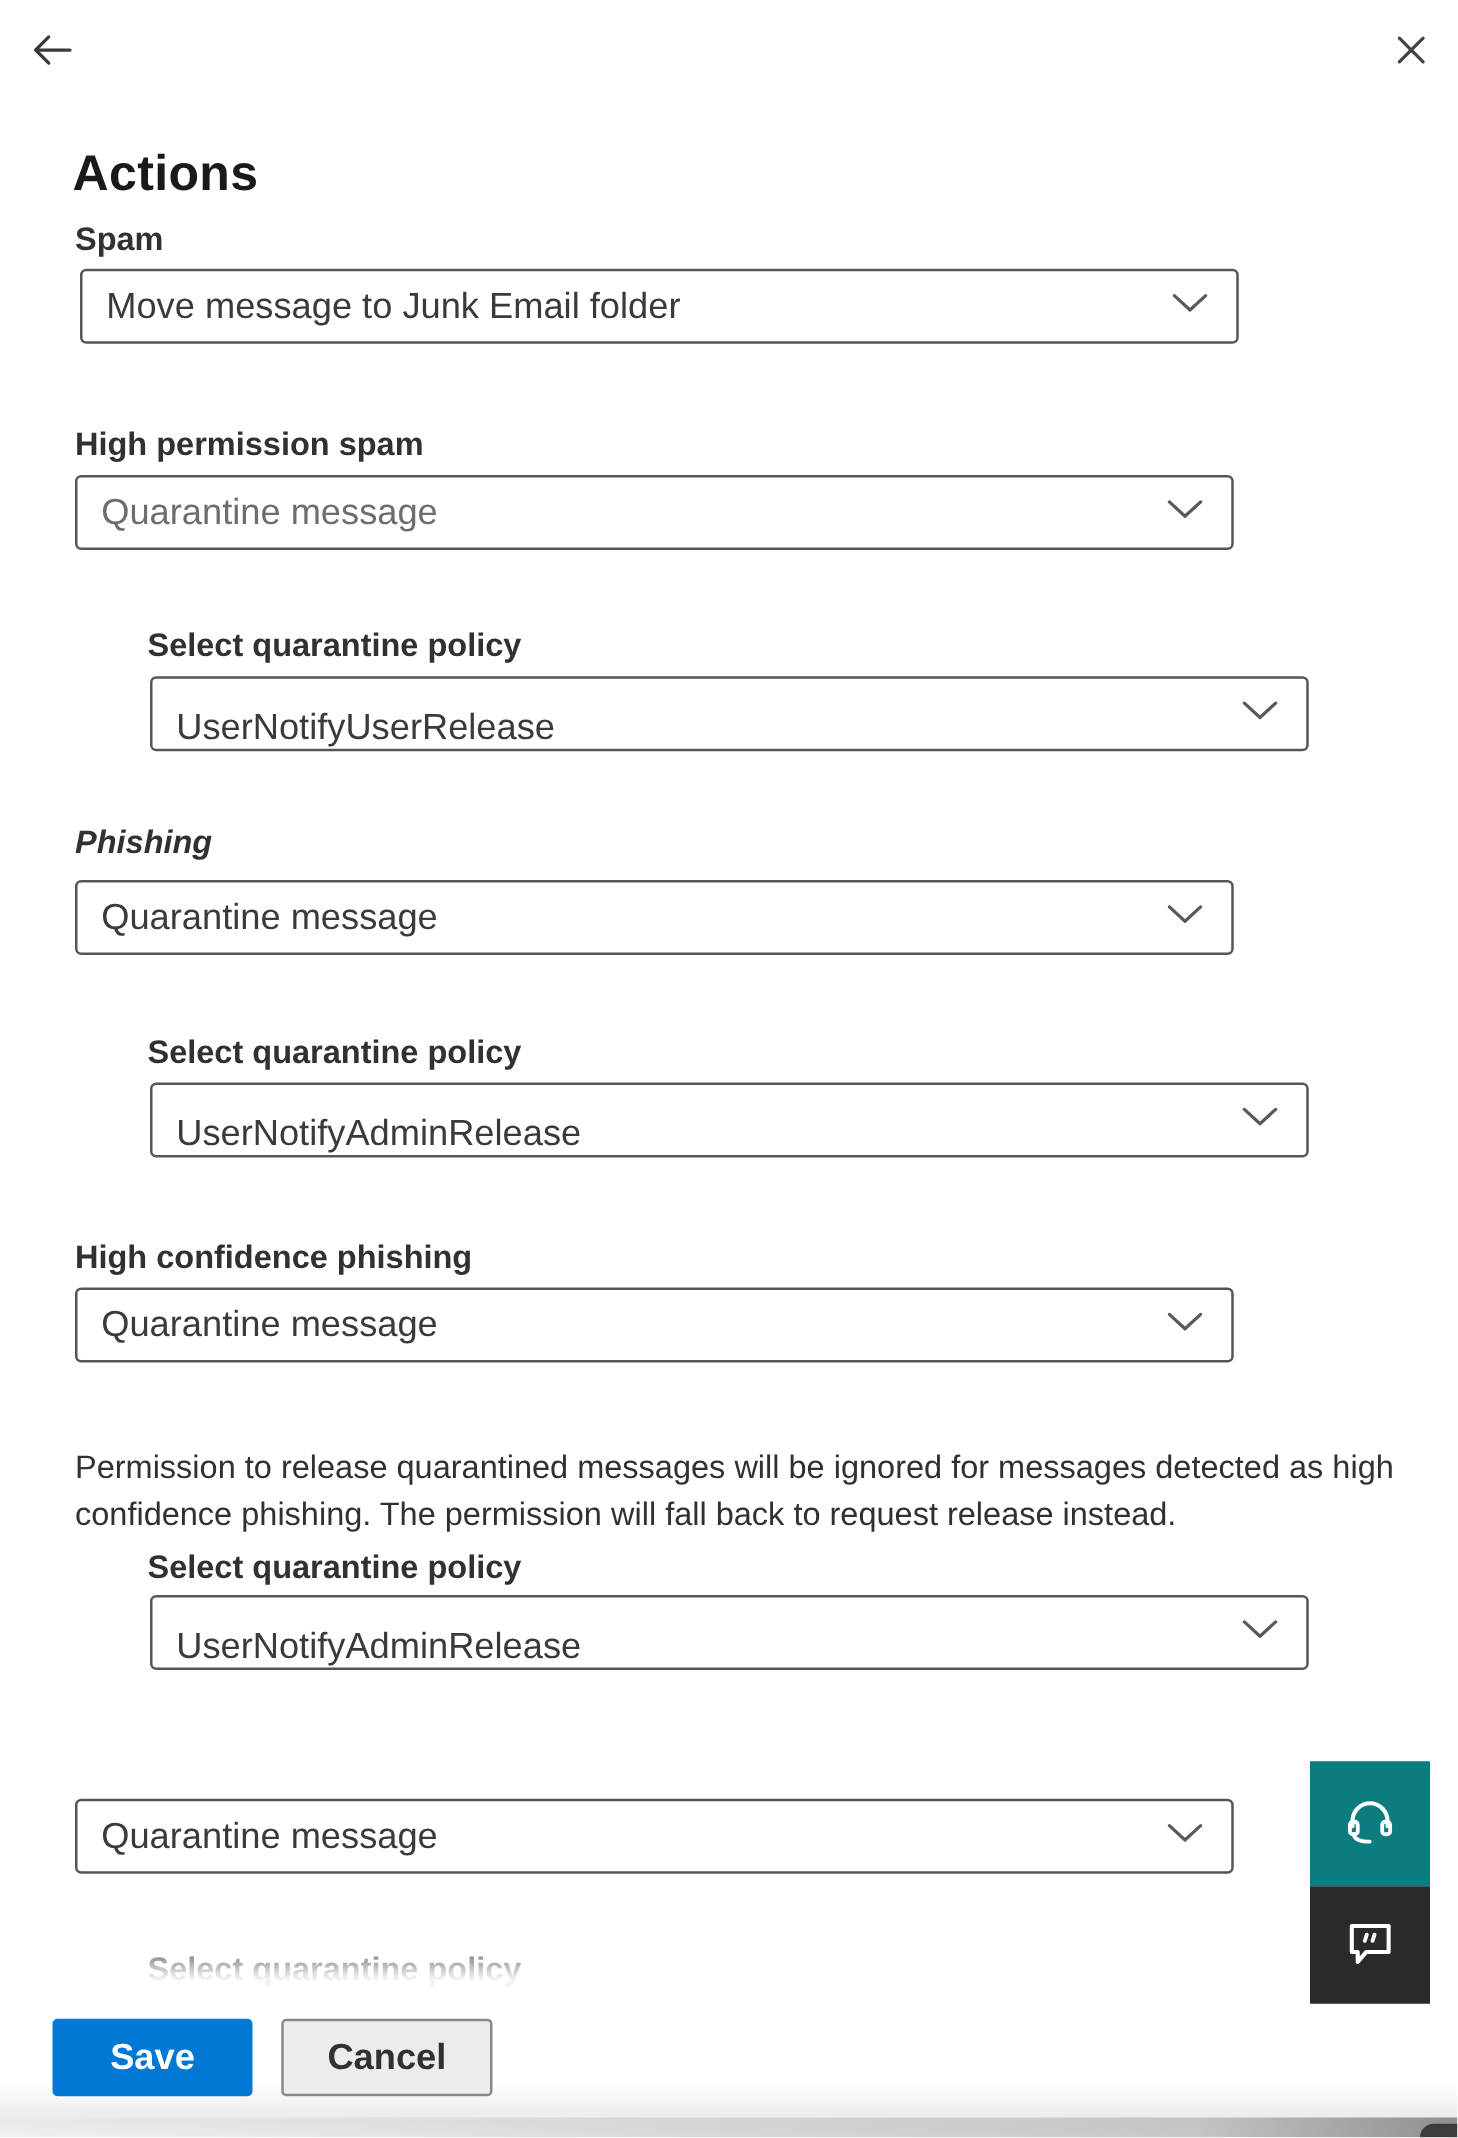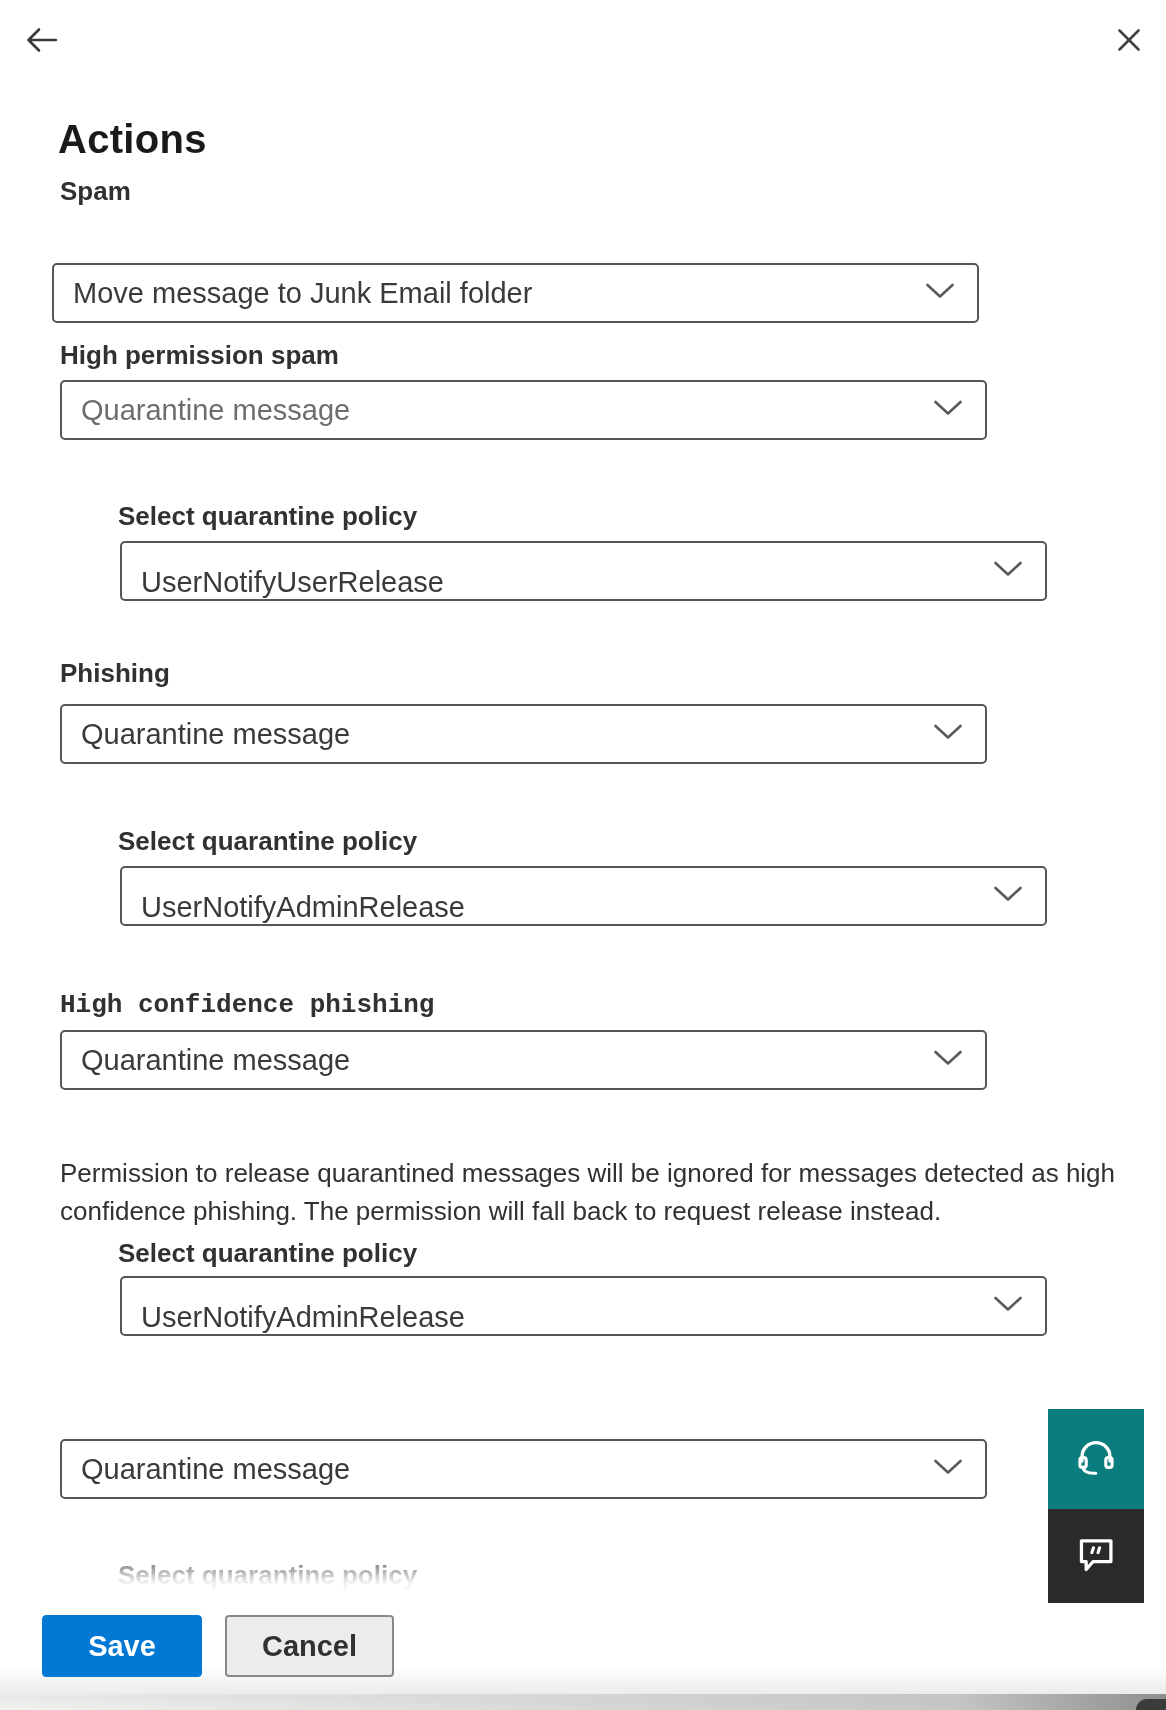--- a/index.html
+++ b/index.html
@@ -16,26 +16,26 @@
     position:absolute;width:927px;height:60px;box-sizing:border-box;
     border:2px solid #575655;border-radius:5px;background:#fff;
     display:flex;align-items:center;padding:0 64px 0 19px;cursor:pointer;
   }
   .selectbox .val{font-size:29px;color:#3b3a39;white-space:nowrap;overflow:hidden;}
   .selectbox.muted .val{color:#6e6d6b;}
   .selectbox .chev{position:absolute;right:22px;top:50%;transform:translateY(-50%);}
   .sub{width:927px;align-items:flex-end;}
   .note{position:absolute;left:60px;top:1128px;width:1106px;font-size:26px;line-height:38px;color:#323130;}
   
-  .l-spam{left:60px;top:176px;}          .s-spam{left:52px;top:215px;margin-top:48px;}
+  .l-spam{left:60px;top:176px;}          .s-spam{left:64px;top:215px;}
   .l-hcs{left:60px;top:340px;}           .s-hcs{left:60px;top:380px;}
   .l-p1{left:118px;top:501px;}           .s-p1{left:120px;top:541px;}
-  .l-phish{left:60px;top:658px;}         .s-phish{left:60px;top:704px;}
+  .l-phish{left:60px;top:658px;font-style:italic;}         .s-phish{left:60px;top:704px;}
   .l-p2{left:118px;top:826px;}           .s-p2{left:120px;top:866px;}
-  .l-hcp{left:60px;top:990px;font-family:Liberation Mono, monospace;}           .s-hcp{left:60px;top:1030px;}
+  .l-hcp{left:60px;top:990px;}           .s-hcp{left:60px;top:1030px;}
   .l-p3{left:118px;top:1238px;}          .s-p3{left:120px;top:1276px;}
   .l-bcl{left:60px;top:1397px;}          .s-bcl{left:60px;top:1439px;}
   .l-p4{left:118px;top:1560px;z-index:1;}
   
   .footer{
     position:absolute;left:0;top:1548px;width:1166px;height:162px;z-index:5;
     background:linear-gradient(180deg, rgba(255,255,255,0) 0px, rgba(255,255,255,.92) 34px,
       #ffffff 60px, #ffffff 118px, #e9e9e8 150px, #f3f3f2 162px);
   }
   .btn{position:absolute;top:67px;height:62px;border-radius:4px;font-size:29px;font-weight:700;

